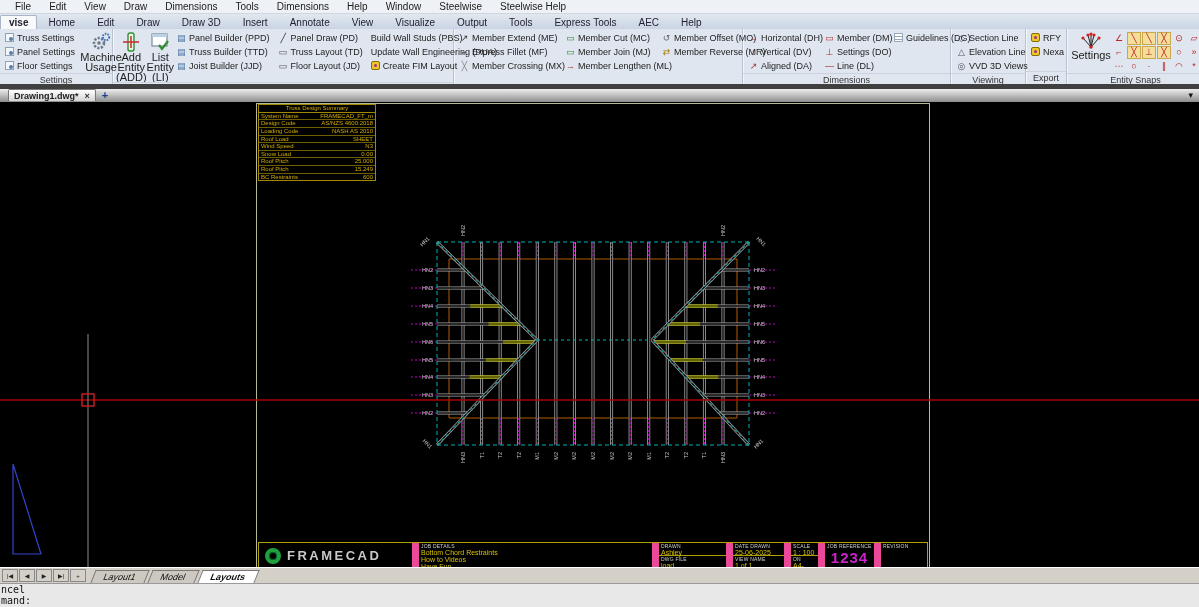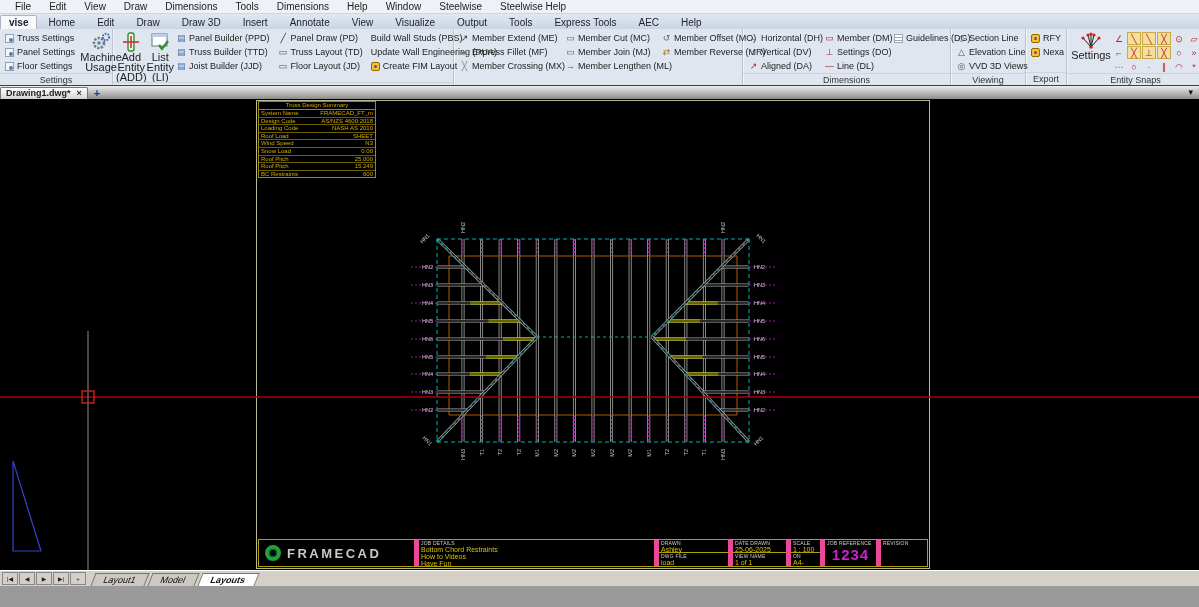--- a/index.html
+++ b/index.html
@@ -12,61 +12,61 @@
            align-items:center;padding-left:6px;font-size:10px;color:#1b1b1b;}
   .menu-item{padding:0 9px;cursor:default;}
 
   
   .rtabs{height:15px;background:linear-gradient(#e2e8f1,#c9d4e3);display:flex;align-items:flex-end;
          font-size:10px;color:#223;padding-left:0;}
   .rtab{padding:1px 11px 1px 11px;border-radius:2px 2px 0 0;text-align:right;}
   .rtab.active{background:#f7f9fb;border:1px solid #aab6c6;border-bottom:none;font-weight:bold;padding:1px 8px;}
 
   
-  .ribbon{height:56px;background:#dfe6ef;border-bottom:1px solid #404040;display:flex;overflow:hidden;}
+  .ribbon{height:56px;background:#dfe6ef;border-bottom:5px solid #404040;display:flex;overflow:hidden;}
   .group{display:flex;flex-direction:column;border-right:1px solid #b9c2d0;box-shadow:1px 0 0 #f2f5f9;flex:none;}
   .gbody{flex:1;display:flex;align-items:flex-start;padding:2px 3px 0 3px;}
   .gl{height:12px;line-height:12px;text-align:center;font-size:9px;color:#333;border-top:1px solid #cbd3de;}
   .col{display:flex;flex-direction:column;justify-content:flex-start;margin-right:4px;}
   .rbtn{display:flex;align-items:center;height:14px;font-size:9px;color:#1c1c1c;white-space:nowrap;
         padding:0 2px;cursor:default;}
   .bigbtn{width:46px;display:flex;flex-direction:column;align-items:center;font-size:11px;color:#1c1c1c;
           text-align:center;line-height:10px;padding-top:1px;cursor:default;}
   .bigbtn .cap{white-space:normal;}
   .gi{display:inline-block;width:11px;flex:none;text-align:center;font-size:9px;margin-right:2px;line-height:10px;}
   .ic{display:inline-block;width:9px;height:9px;flex:none;margin-right:3px;position:relative;box-sizing:border-box;}
   .ic-pagegear{background:#f4f7fa;border:1px solid #8fa2b8;}
   .ic-pagegear::after{content:"";position:absolute;right:0;bottom:0;width:4px;height:4px;background:#5a7ca8;border-radius:50%;}
   .ic-lock{background:#e8c927;border:1px solid #8a6d00;border-radius:2px;}
   .ic-lock::after{content:"";position:absolute;left:2px;top:2px;width:3px;height:3px;background:#b0288f;border-radius:50%;}
   .ic-guid{background:repeating-linear-gradient(#fff 0 2px,#9aa8ba 2px 3px);border:1px solid #9aa8ba;}
 
   
   .dtabbar{height:13px;background:linear-gradient(#ededed,#8d8d8d);display:flex;align-items:center;
-           position:relative;}
+           padding-left:8px;position:relative;}
   .dtab{background:linear-gradient(#ffffff,#d4d4d4);border:1px solid #777;border-bottom:none;height:11px;
         display:flex;align-items:center;font-size:9px;font-weight:bold;color:#222;padding:0 5px;border-radius:2px 2px 0 0;}
   .dtab .x{margin-left:6px;font-weight:bold;font-size:9px;color:#333;}
   .newtab{font-size:11px;font-weight:bold;color:#1a3c8f;margin-left:6px;line-height:10px;}
   .ovf{position:absolute;right:6px;top:1px;font-size:9px;color:#111;}
 
   
   .canvas{height:471px;background:#000;position:relative;overflow:hidden;}
   .sheet{position:absolute;left:256px;top:1px;width:672px;height:467px;border:1px solid #b8b894;}
   #canvas-svg{position:absolute;left:0;top:0;pointer-events:none;}
 
   .sumtbl{position:absolute;left:258px;top:2px;width:116px;border:1px solid #a08800;color:#d0ac00;
           font-size:6px;background:#000;}
   .sumtitle{text-align:center;font-size:6px;line-height:7px;border-bottom:1px solid #a08800;}
   .sumrow{display:flex;justify-content:space-between;line-height:6.6px;padding:0 2px;border-bottom:1px solid #6e5e00;}
   .sumrow:last-child{border-bottom:none;}
 
   .tblock{position:absolute;left:258px;top:440px;width:668px;height:26px;border:1px solid #b0a000;display:flex;
           background:#000;color:#d4b400;}
-  .tcell{border-right:5px solid #ec4899;box-sizing:border-box;position:relative;overflow:hidden;}
+  .tcell{border-right:7px solid #ec4899;box-sizing:border-box;position:relative;overflow:hidden;}
   .tcell:last-child{border-right:none;}
   .tlabel{font-size:5px;color:#cfcfcf;line-height:6px;padding:0 2px;letter-spacing:.2px;}
   .tval{font-size:7px;line-height:7px;padding:0 2px;color:#d8c000;}
   .trow{height:13px;box-sizing:border-box;}
   .trow.top{border-bottom:1px solid #b0a000;}
   .logo{display:flex;align-items:center;padding-left:6px;}
   .logo-ring{width:16px;height:16px;border-radius:50%;border:4px solid #1fa03c;box-sizing:border-box;
              box-shadow:inset 0 0 0 1px #063;}
   .brand{color:#c9c9c9;font-weight:bold;font-size:13px;letter-spacing:2.5px;margin-left:6px;}
   .jobline{font-size:7px;line-height:7px;color:#d8c000;padding-left:2px;}
@@ -685,13 +685,17 @@
         <span class="nav-item">▶|</span>
         <span class="nav-item">+</span>
       </div>
     <div class="ltabs">
         <span class="layout-tab">Layout1</span>
         <span class="layout-tab">Model</span>
         <span class="layout-tab active">Layouts</span>
       </div>
   </div>
 
+  <div class="cmd">
+    <div>ncel</div>
+    <div>mand:</div>
+  </div>
 </div>
 
 </body></html>

